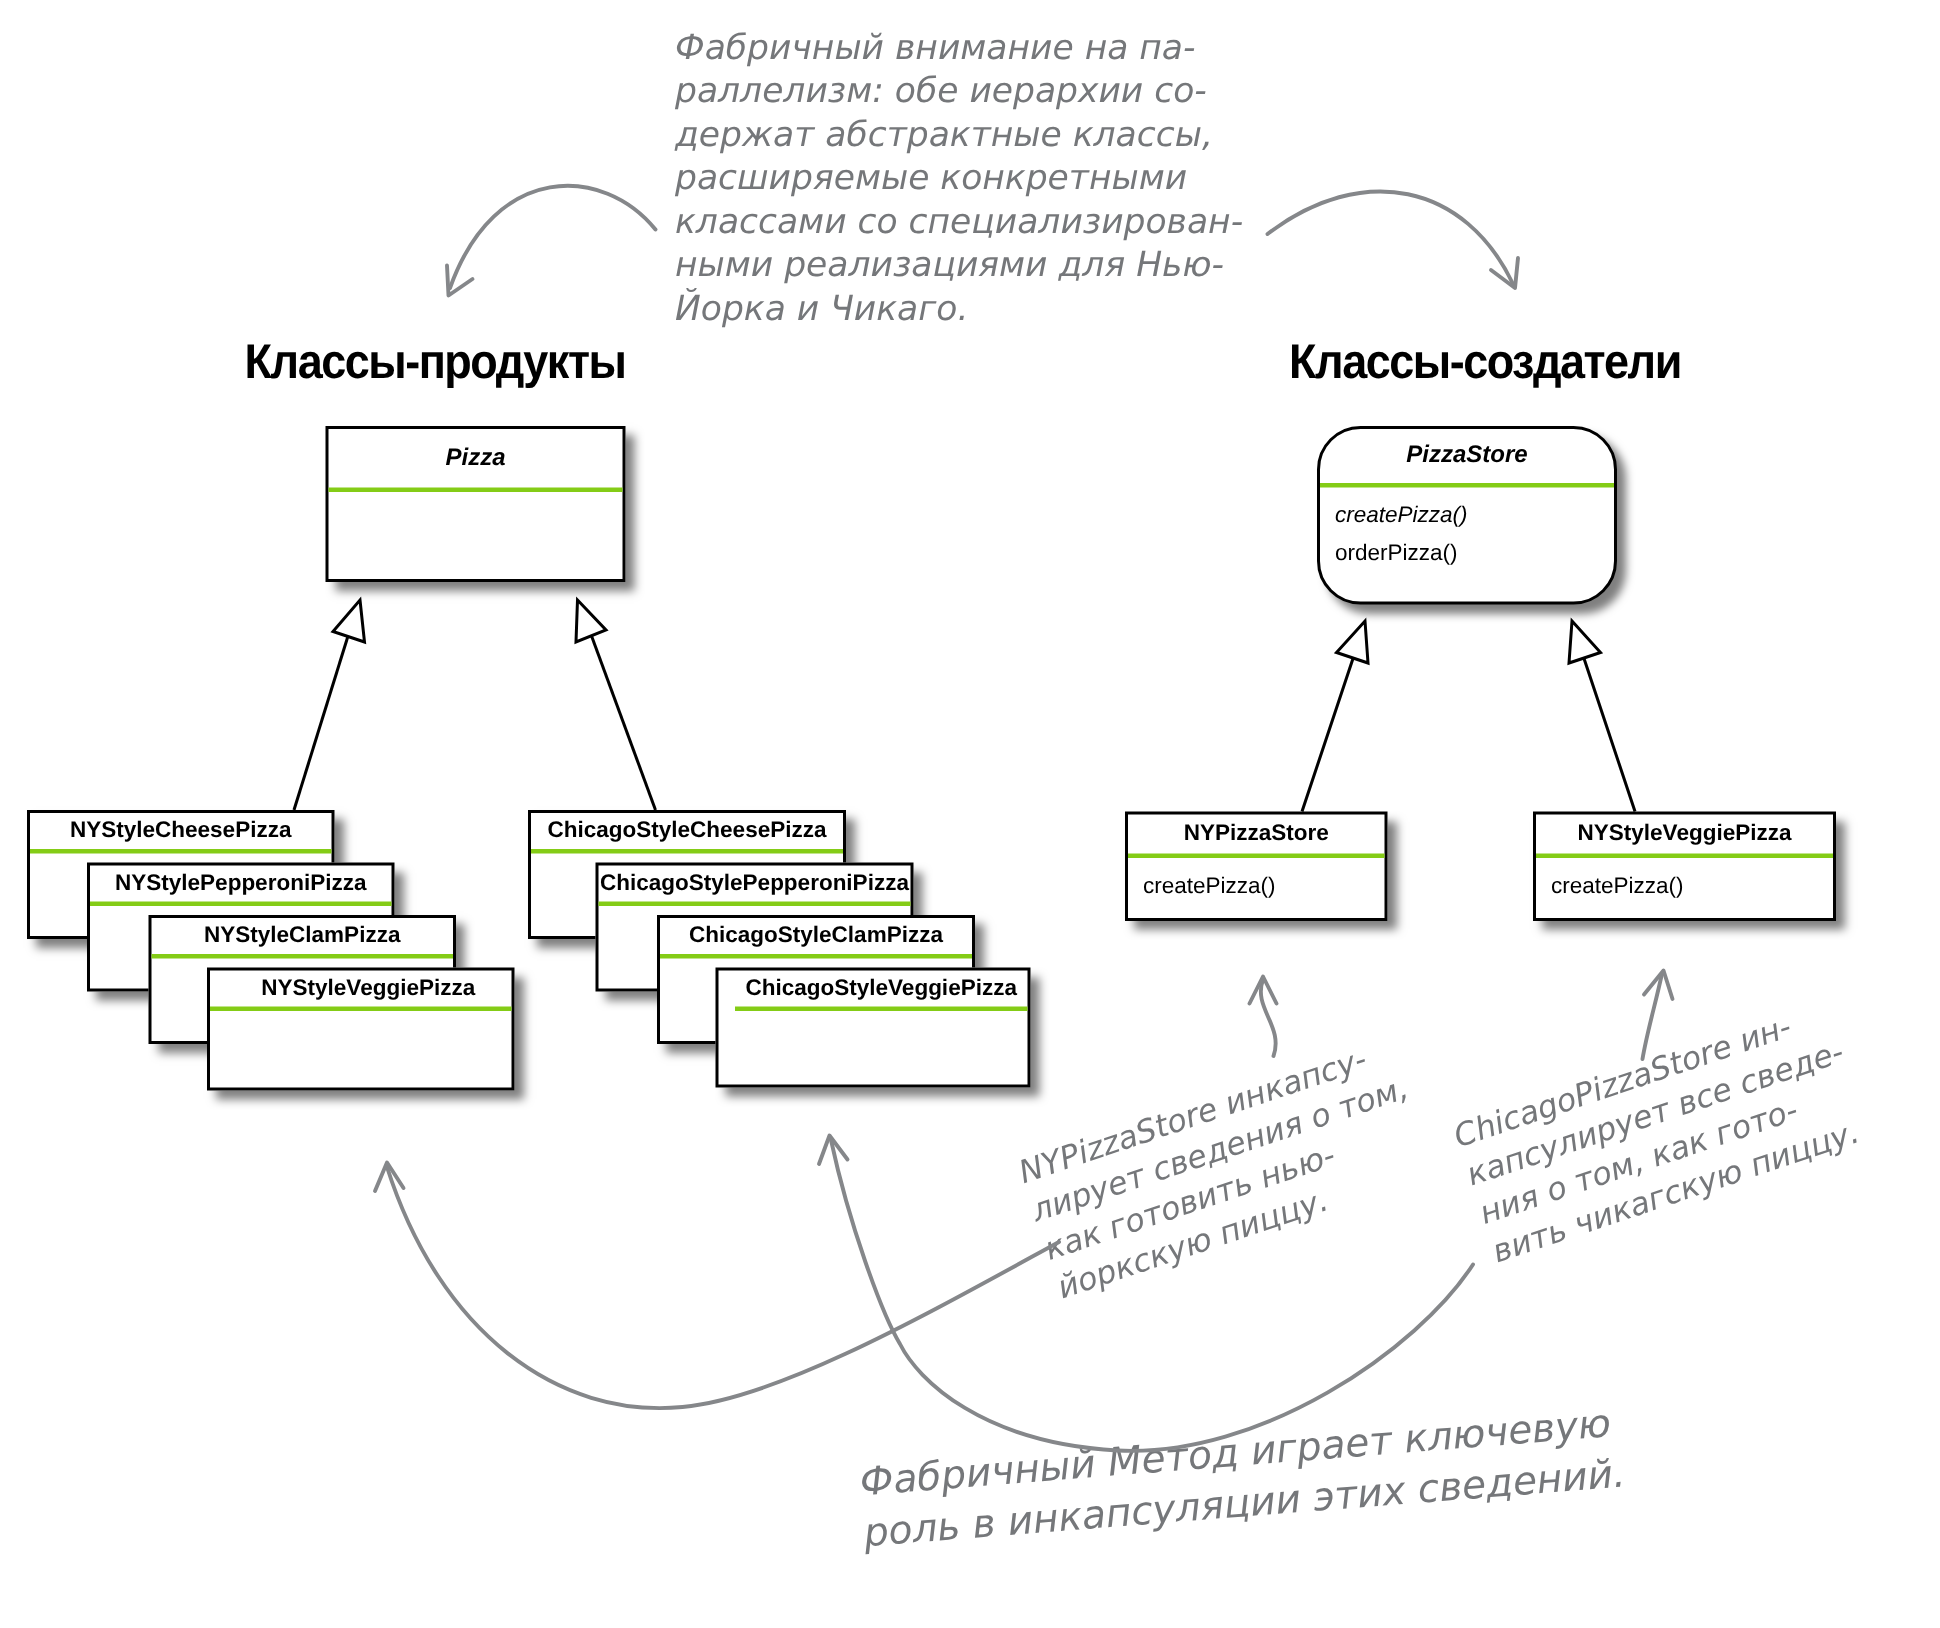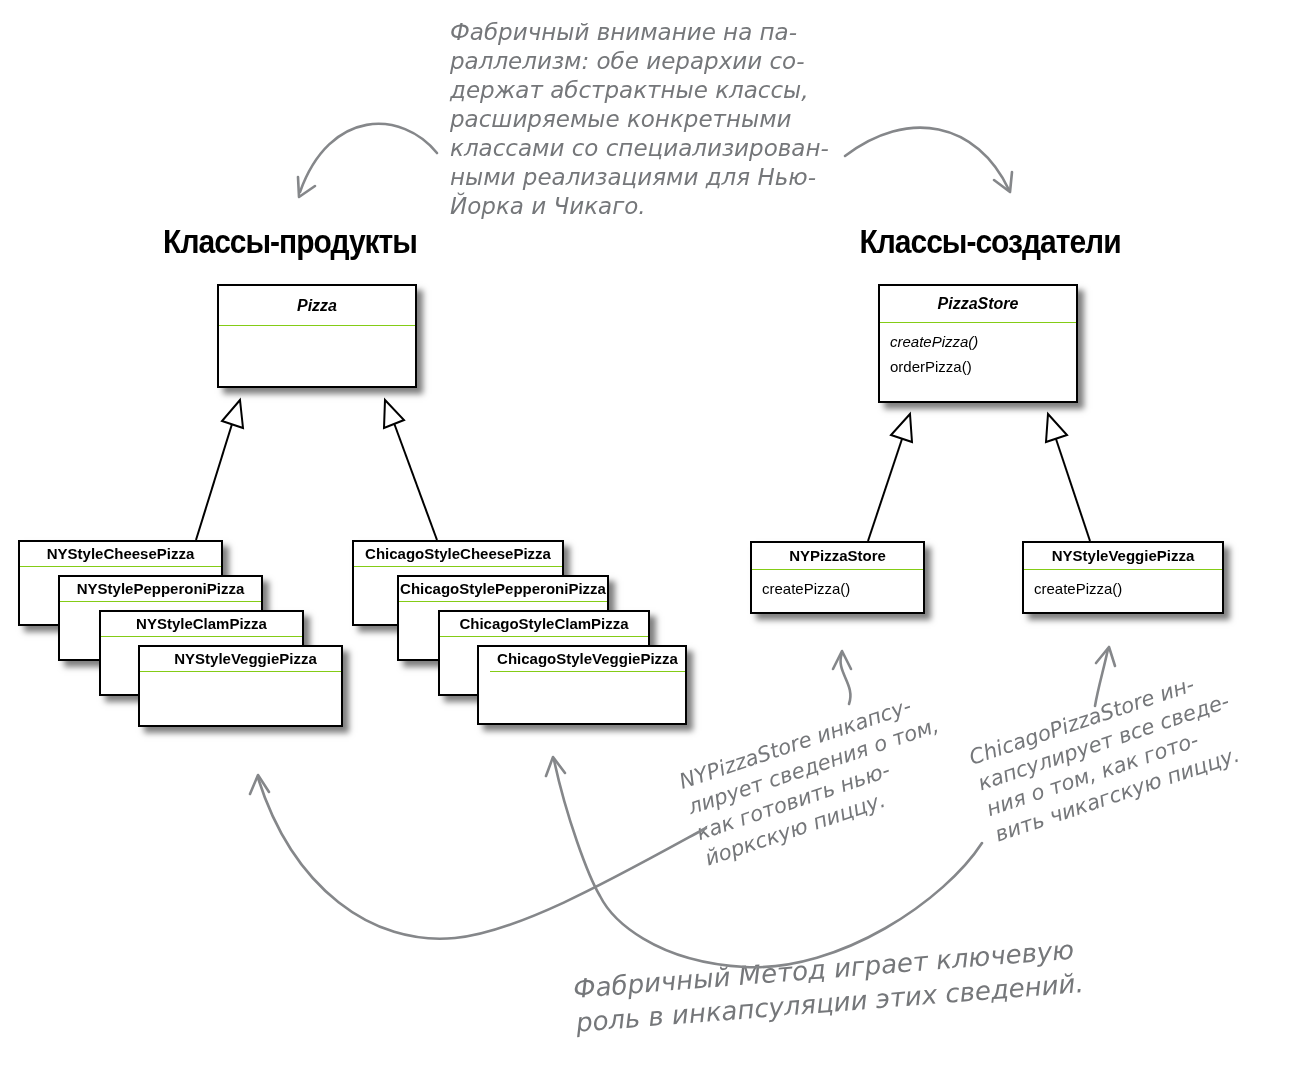--- a/index.html
+++ b/index.html
@@ -16,21 +16,21 @@
            transform:rotate(-18.5deg);transform-origin:0 0;}
   .bottom-note{left:572px;top:972px;font-size:26px;line-height:34px;
            transform:rotate(-4.5deg);transform-origin:0 0;}
   
   .heading{position:absolute;width:280px;text-align:center;color:#000;
            font-weight:bold;font-size:30px;letter-spacing:-1px;
            transform:scaleY(1.08);transform-origin:center top;}
   
   .uml-box{position:absolute;background:#fff;border:2px solid #000;
            box-shadow:6px 6px 6px rgba(0,0,0,0.5);box-sizing:border-box;}
-  .uml-title{border-bottom:1px solid #84cc16;text-align:center;font-weight:bold;
+  .uml-title{border-bottom:3px solid #84cc16;text-align:center;font-weight:bold;
              font-size:15px;color:#000;}
   .uml-title.big{font-size:16px;font-style:italic;}
   .uml-body{padding:6px 0 0 10px;font-size:15px;color:#000;}
   .uml-method{line-height:25px;}
   .uml-method.abstract{font-style:italic;}
   .arrows{position:absolute;left:0;top:0;z-index:10;pointer-events:none;}
   .z2{z-index:2}.z3{z-index:3}.z4{z-index:4}.z5{z-index:5}
 </style>
 </head>
 <body>
@@ -84,21 +84,21 @@
     <span class="ln">Йорка и Чикаго.</span>
   </div>
 
   <div class="heading" style="left:150px;top:224px;">Классы-продукты</div>
   <div class="heading" style="left:850px;top:224px;">Классы-создатели</div>
 
   <div class="uml-box" style="left:217px;top:284px;width:200px;height:104px;">
     <div class="uml-title big" style="line-height:39px;">Pizza</div>
   </div>
 
-  <div class="uml-box" style="left:878px;top:284px;width:200px;height:119px;">
+  <div class="uml-box" style="left:878px;top:284px;width:200px;height:119px;border-radius:29px;">
     <div class="uml-title big" style="line-height:36px;">PizzaStore</div>
     <div class="uml-body">
       <div class="uml-method abstract">createPizza()</div>
       <div class="uml-method">orderPizza()</div>
     </div>
   </div>
 
   <div class="uml-box z2" style="left:18px;top:540px;width:205px;height:86px;">
     <div class="uml-title" style="line-height:24px;">NYStyleCheesePizza</div>
   </div>

